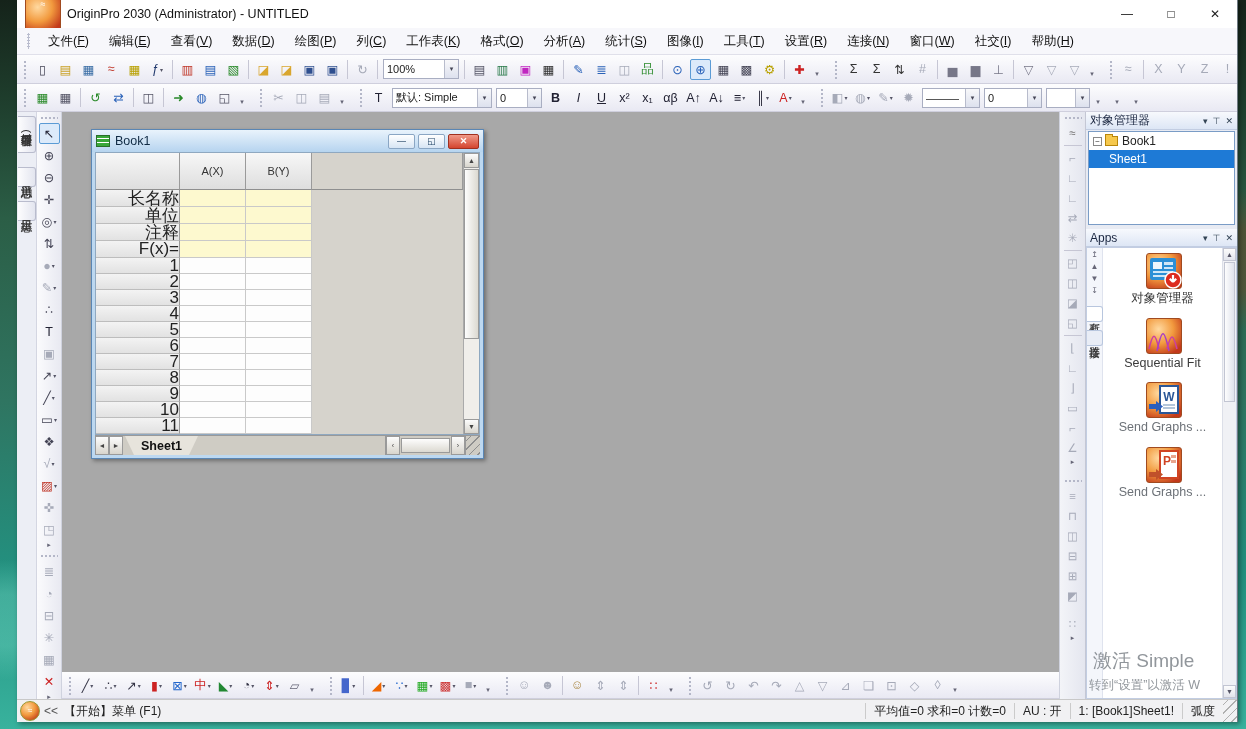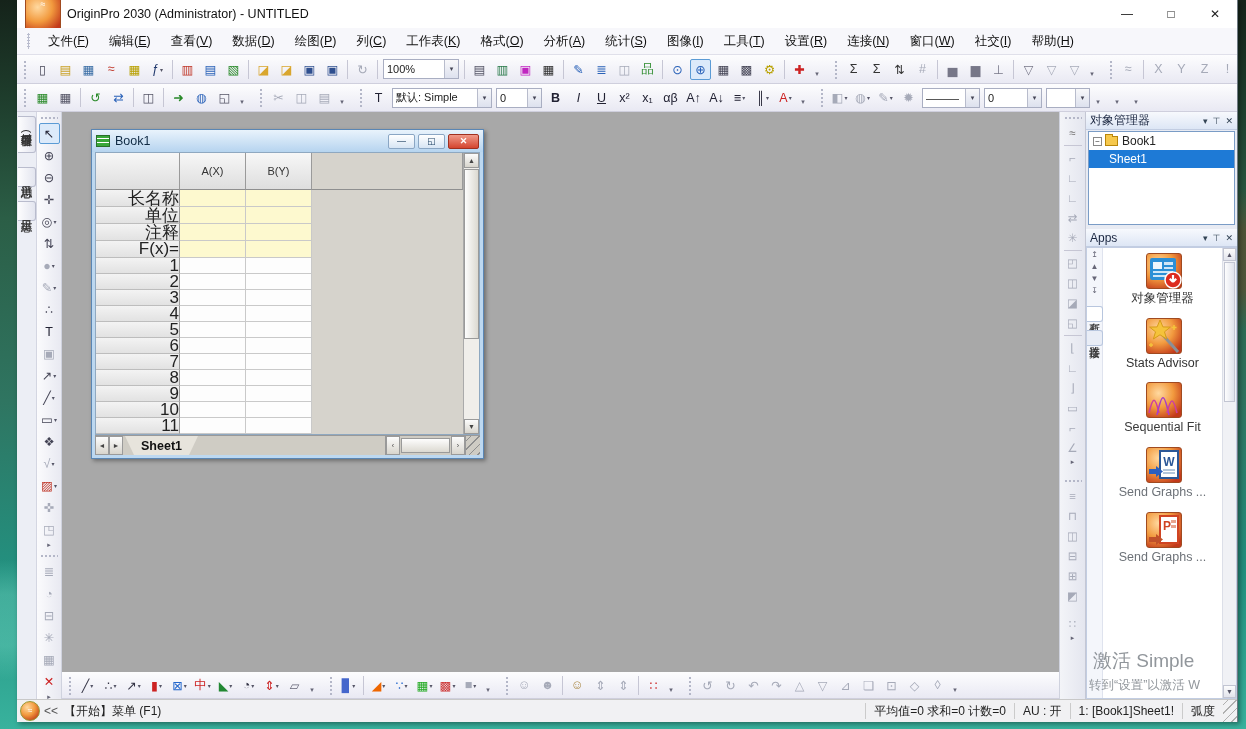--- a/index.html
+++ b/index.html
@@ -982,29 +982,20 @@
                     <rect x="17" y="13" width="9" height="2" fill="#cfe6f7"></rect>
                     <rect x="6" y="17" width="20" height="2" fill="#cfe6f7"></rect>
                     <rect x="6" y="21" width="20" height="2" fill="#cfe6f7"></rect>
                     <circle cx="26" cy="26" r="8" fill="#dd2b1f" stroke="#ffffff" stroke-width="1.5"></circle>
                     <path d="M26 21v7m0 0l-3.2-3.2M26 28l3.2-3.2" stroke="#ffffff" stroke-width="2.2" fill="none"></path>
                   </svg></div>
                 <div class="app-label" style="color: rgb(51, 51, 51);">对象管理器</div>
               </div>
               <div class="app-item">
                 <div class="app-ico"><svg width="36" height="36" viewBox="0 0 36 36">
-                    <line x1="15" y1="15" x2="31" y2="33" stroke="#8a8f98" stroke-width="3"></line>
-                    <path d="M13 1 L15.9 7.9 23.4 8.1 17.5 12.8 19.6 20 13 15.8 6.4 20 8.5 12.8 2.6 8.1 10.1 7.9 Z" fill="#f5c33b" stroke="#d79b18"></path>
-                    <path d="M27 6 v5 M24.5 8.5 h5" stroke="#f5c33b" stroke-width="1.6"></path>
-                    <path d="M4 24 v4 M2 26 h4" stroke="#f5c33b" stroke-width="1.4"></path>
-                  </svg></div>
-                <div class="app-label" style="color: rgb(51, 51, 51);">Stats Advisor</div>
-              </div>
-              <div class="app-item">
-                <div class="app-ico"><svg width="36" height="36" viewBox="0 0 36 36">
                     <path d="M2 30 C6 13 8 13 12 30" stroke="#cc3fa0" fill="none" stroke-width="1.6"></path>
                     <path d="M10 32 C15 9 17 9 22 32" stroke="#a93fc4" fill="none" stroke-width="1.6"></path>
                     <path d="M20 30 C24 14 26 14 30 30" stroke="#cc3fa0" fill="none" stroke-width="1.6"></path>
                   </svg></div>
                 <div class="app-label" style="color: rgb(58, 58, 58);">Sequential Fit</div>
               </div>
               <div class="app-item">
                 <div class="app-ico"><svg width="36" height="36" viewBox="0 0 36 36">
                     <rect x="13" y="3" width="18" height="27" fill="#ffffff" stroke="#2b5797" stroke-width="2"></rect>
                     <text x="22" y="18" font-size="12" font-weight="bold" fill="#2b5797" text-anchor="middle">W</text>

